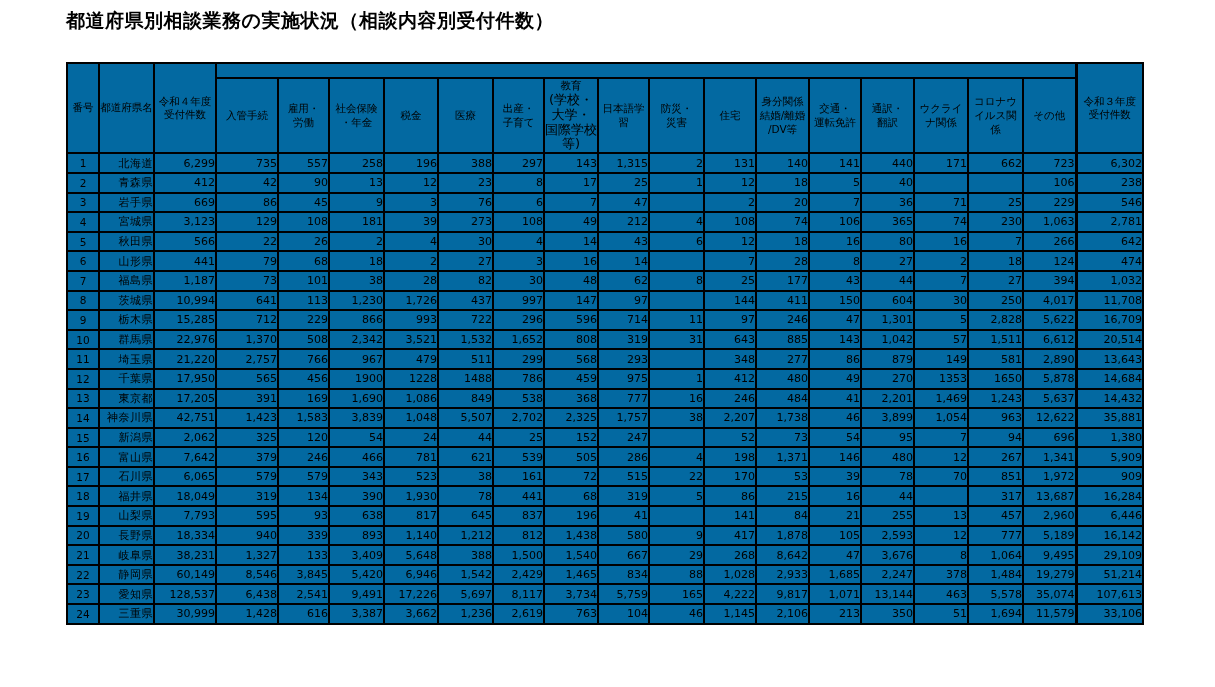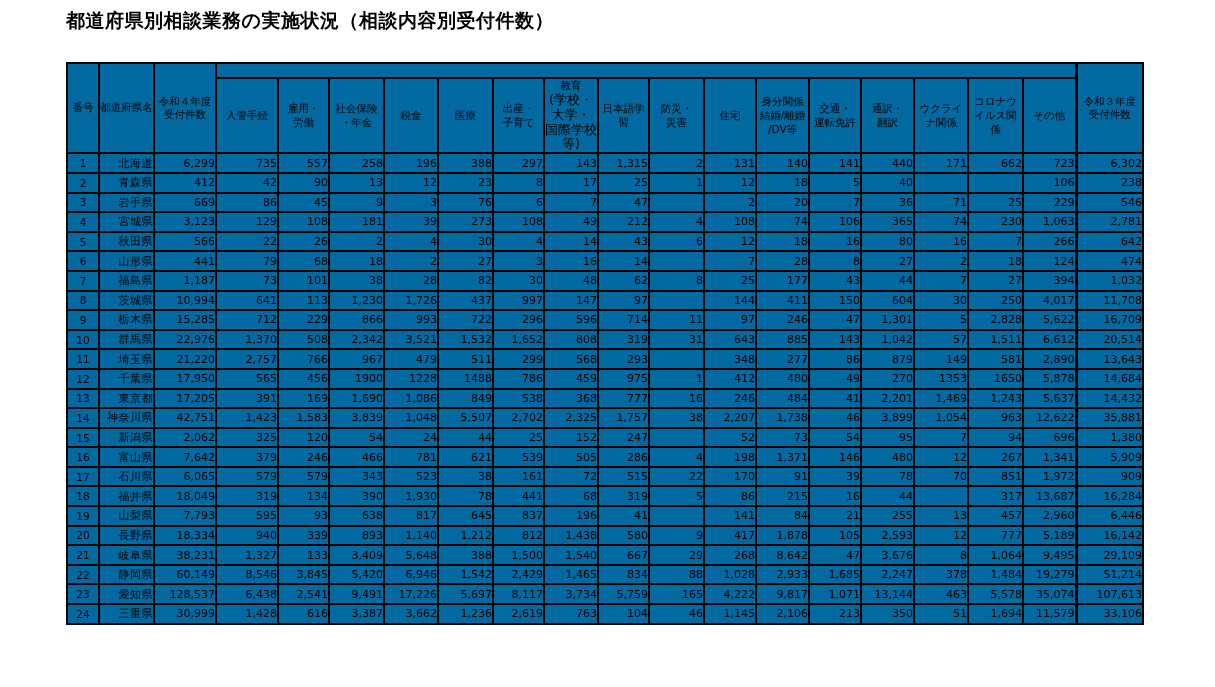--- a/index.html
+++ b/index.html
@@ -489,21 +489,21 @@
           <td class="num">579</td>
           <td class="num">579</td>
           <td class="num">343</td>
           <td class="num">523</td>
           <td class="num">38</td>
           <td class="num">161</td>
           <td class="num">72</td>
           <td class="num">515</td>
           <td class="num">22</td>
           <td class="num">170</td>
-          <td class="num">91</td>
+          <td class="num">53</td>
           <td class="num">39</td>
           <td class="num">78</td>
           <td class="num">70</td>
           <td class="num">851</td>
           <td class="num">1,972</td>
           <td class="num thickleft">909</td>
         </tr>
         <tr>
           <td class="no">18</td>
           <td class="pref">福井県</td>

